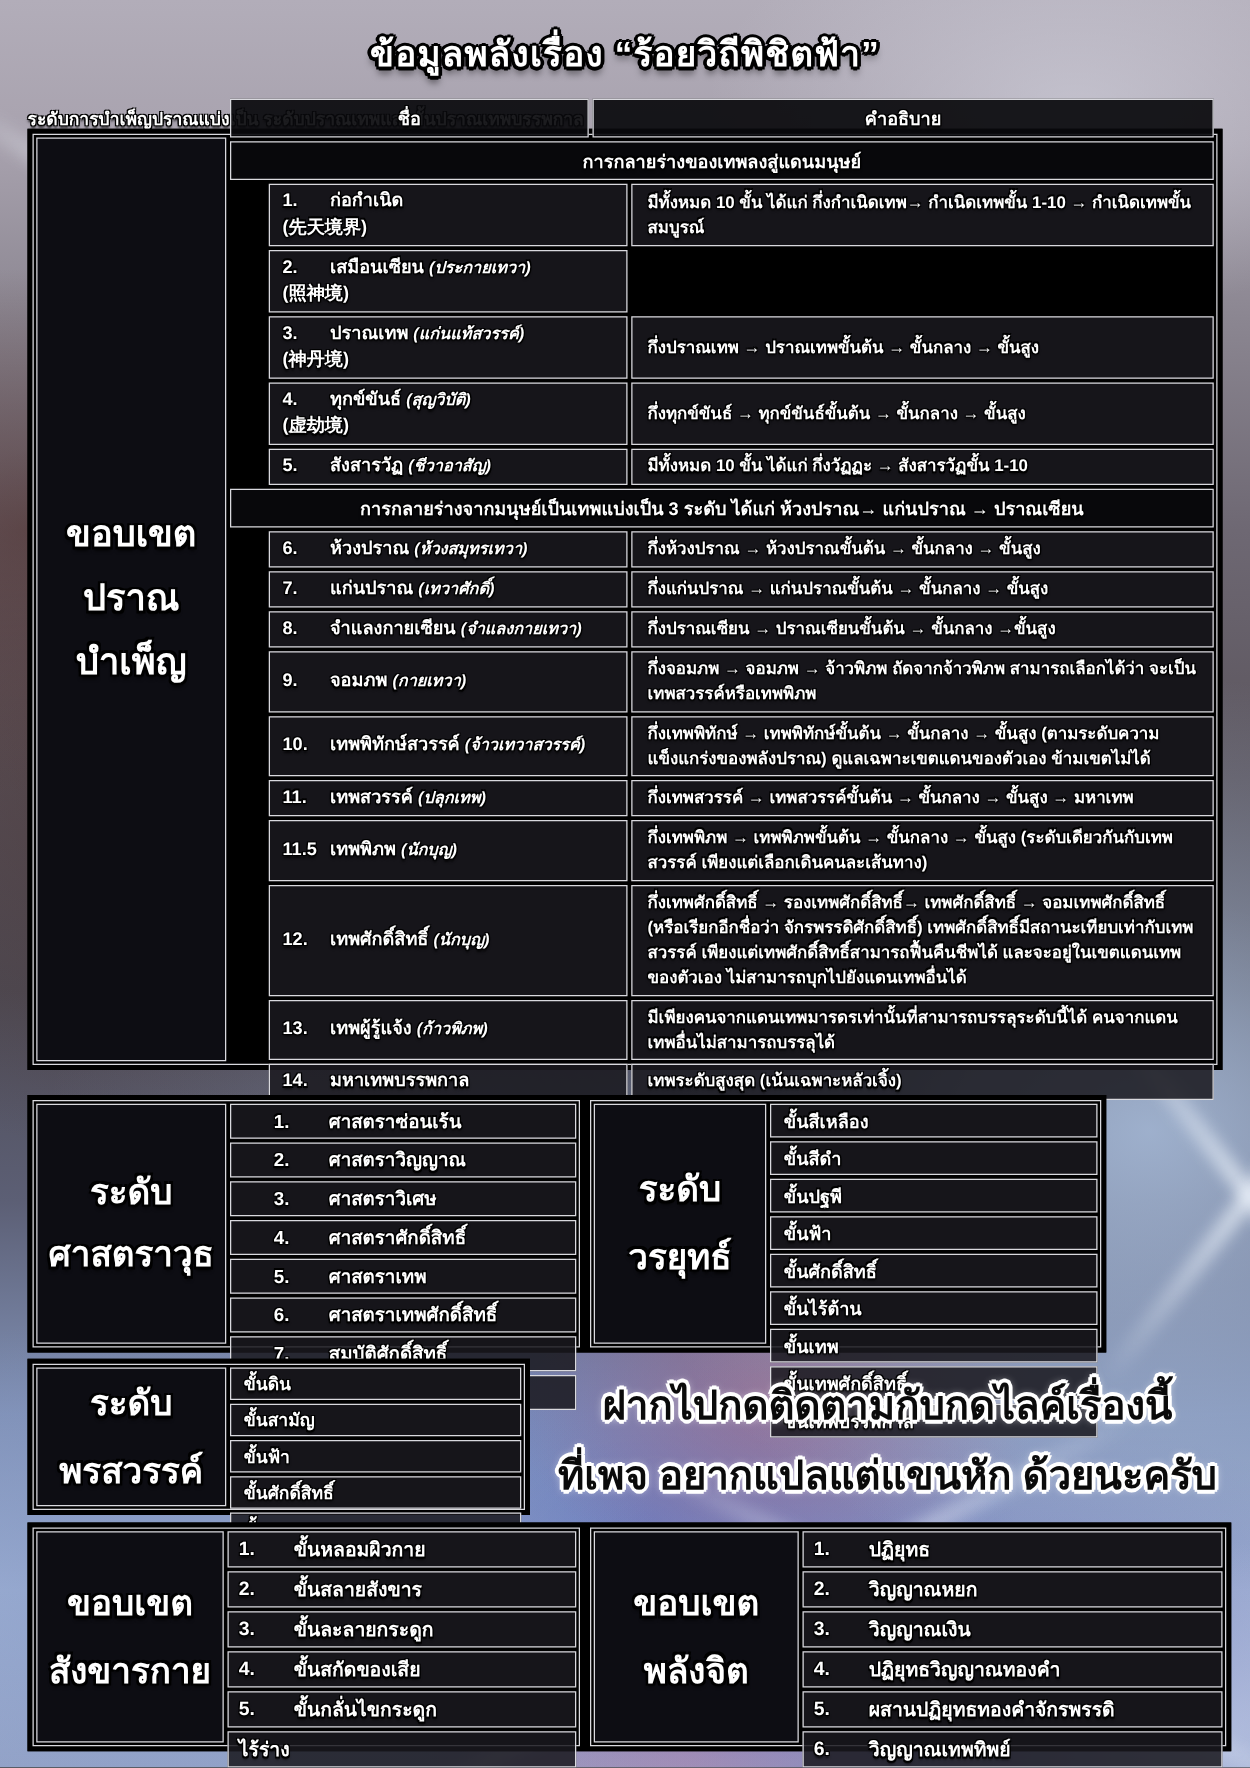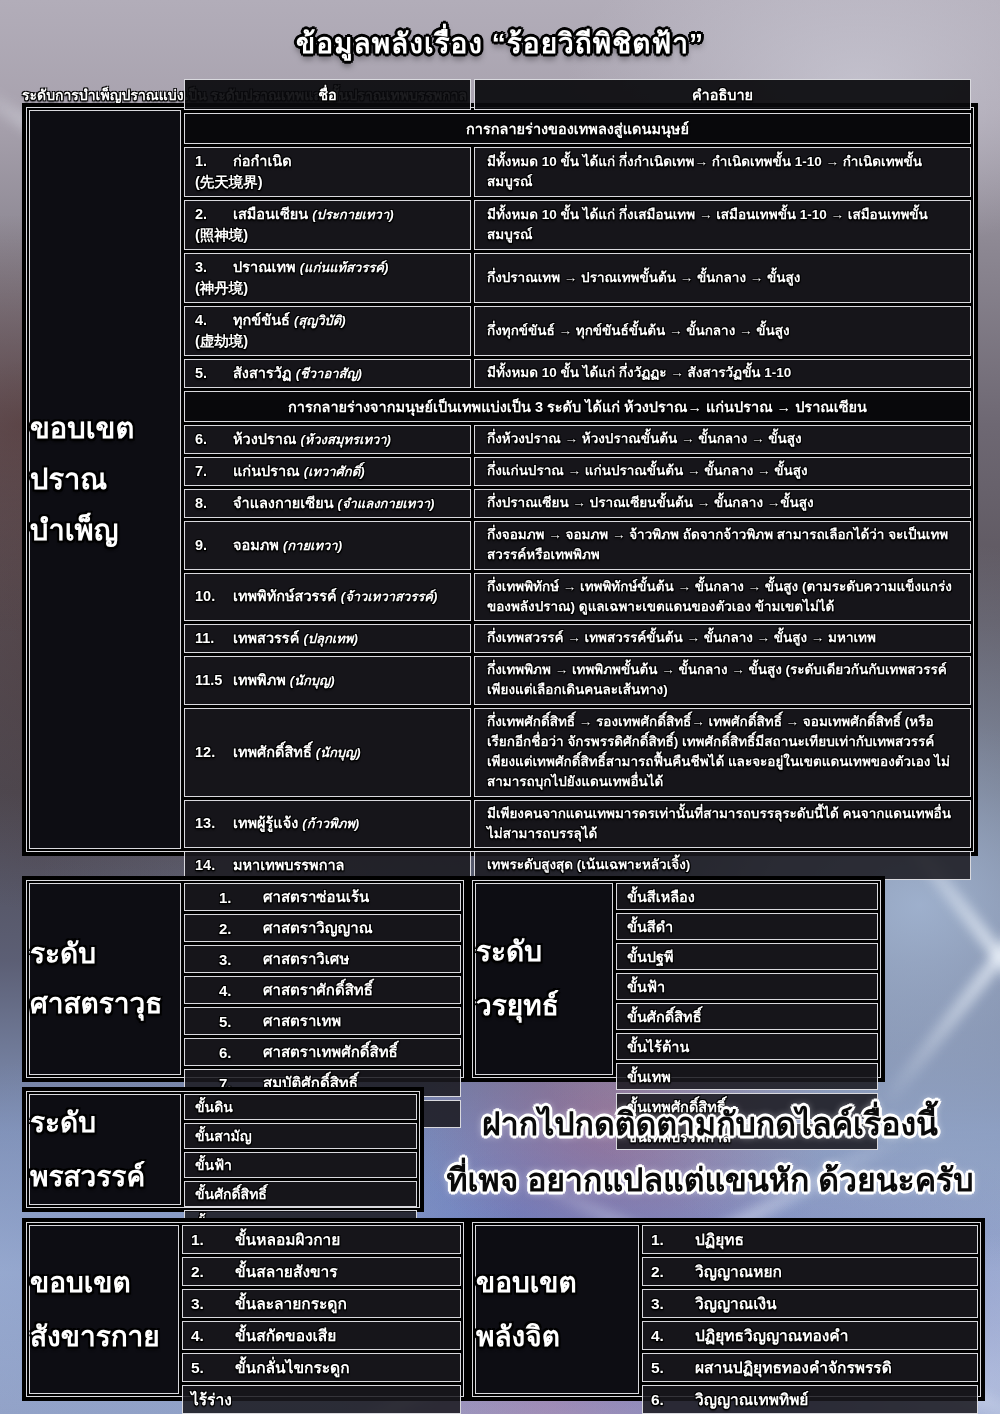--- a/index.html
+++ b/index.html
@@ -34,28 +34,28 @@
     text-shadow:-3px 0 0 #000,3px 0 0 #000,0 -3px 0 #000,0 3px 0 #000,
                 -2px -2px 0 #000,2px -2px 0 #000,-2px 2px 0 #000,2px 2px 0 #000,
                  0 5px 6px rgba(0,0,0,.55);}
   .subtitle{position:absolute;z-index:2;top:84px;left:22px;font-size:14px;}
   
   .tblframe{position:absolute;z-index:2;background:#000;padding:2px;border:2px solid #000;
             box-sizing:border-box;}
   .tblinner{border:1px solid #d9d9de;padding:2px;height:100%;box-sizing:border-box;
             display:flex;gap:3px;background:#000;}
   .cell{border:1px solid #d9d9de;background:rgba(26,24,30,.86);box-sizing:border-box;}
-  .side-label{display:flex;flex-direction:column;align-items:flex-start;justify-content:center;
+  .side-label{display:flex;flex-direction:column;align-items:center;justify-content:center;
     background:rgba(18,18,26,.72);font-size:29px;line-height:1.0;gap:22px;text-align:center;
     text-shadow:-2px -2px 0 #000,2px -2px 0 #000,-2px 2px 0 #000,2px 2px 0 #000,
                  0 3px 3px rgba(0,0,0,.9);}
   .rows{display:flex;flex-direction:column;gap:3px;flex:1;justify-content:center;}
   .mrow{display:flex;gap:3px;}
   .mrow .name-cell{width:287px;padding:3px 6px 3px 10px;display:flex;flex-direction:column;
-    justify-content:center;flex-shrink:0;}
+    justify-content:center;flex-shrink:0;margin-left:31px;}
   .mrow .desc-cell{flex:1;display:flex;align-items:center;padding:3px 12px;}
   .desc-text{font-size:13.5px;line-height:1.5;}
   .name-line{font-size:14.5px;line-height:1.45;}
   .num{display:inline-block;width:38px;}
   .paren{font-style:italic;font-size:13px;font-weight:600;}
   .header-cell,.section-cell{background:rgba(9,9,12,.92);text-align:center;font-size:14.5px;
     padding:3px 6px;}
   .header-name{width:287px;flex-shrink:0;}
   .header-desc{flex:1;}
   .section-cell{flex:1;}
@@ -115,23 +115,20 @@
             </div>
             <div class="cell desc-cell">
               <div class="desc-text ol">มีทั้งหมด 10 ขั้น ได้แก่ กึ่งกำเนิดเทพ→ กำเนิดเทพขั้น 1-10 → กำเนิดเทพขั้นสมบูรณ์</div>
             </div>
           </div>
           <div class="mrow">
             <div class="cell name-cell">
               <div class="name-line ol"><span class="num">2.</span><span class="name-text">เสมือนเซียน </span><span class="paren">(ประกายเทวา)</span></div>
               <div class="name-line ol"><span class="name-text">(照神境)</span></div>
             </div>
-            <div class="cell desc-cell">
-              <div class="desc-text ol">มีทั้งหมด 10 ขั้น ได้แก่ กึ่งเสมือนเทพ → เสมือนเทพขั้น 1-10 → เสมือนเทพขั้นสมบูรณ์</div>
-            </div>
           </div>
           <div class="mrow">
             <div class="cell name-cell">
               <div class="name-line ol"><span class="num">3.</span><span class="name-text">ปราณเทพ </span><span class="paren">(แก่นแท้สวรรค์)</span></div>
               <div class="name-line ol"><span class="name-text">(神丹境)</span></div>
             </div>
             <div class="cell desc-cell">
               <div class="desc-text ol">กึ่งปราณเทพ → ปราณเทพขั้นต้น → ขั้นกลาง → ขั้นสูง</div>
             </div>
           </div>

